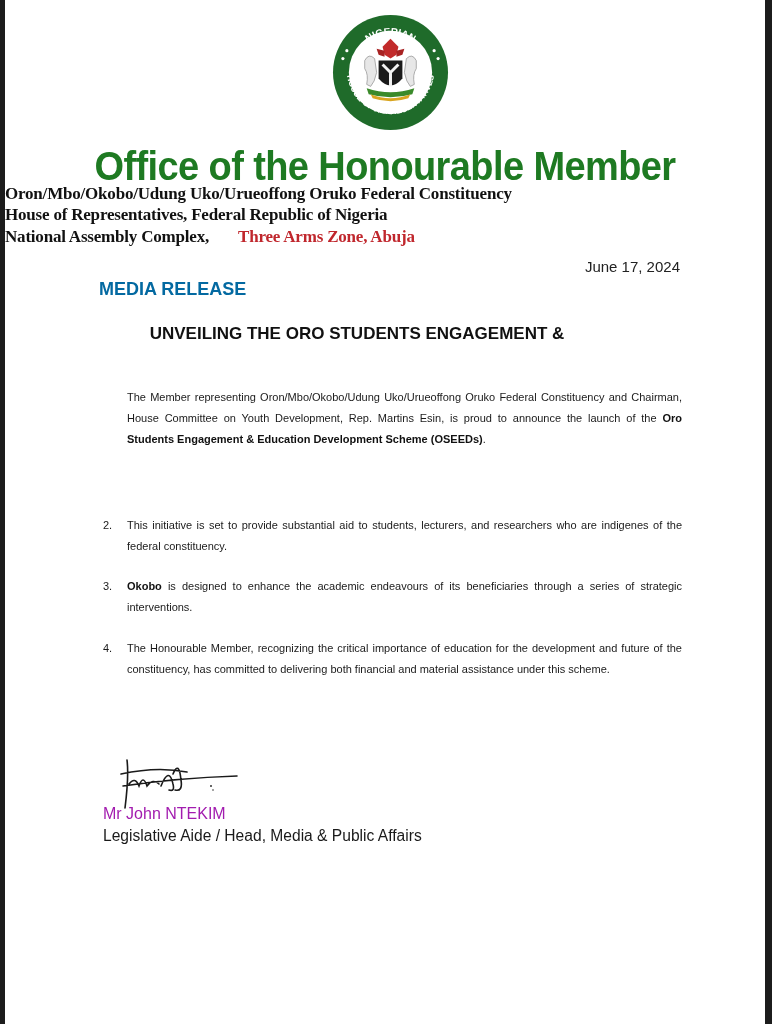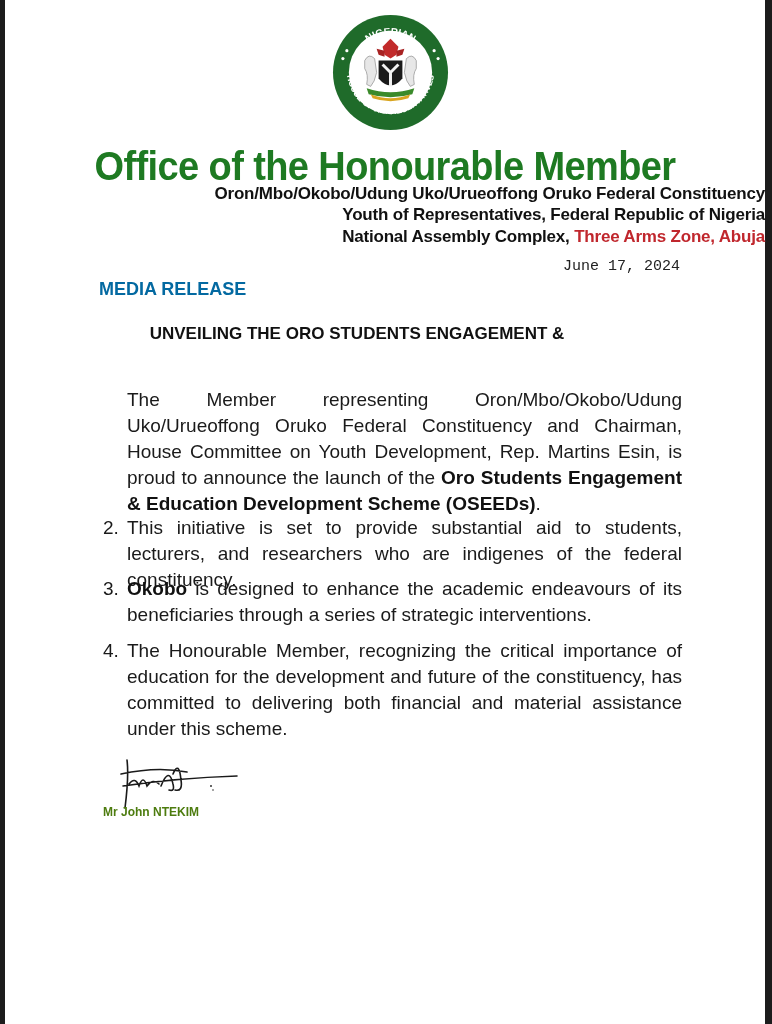--- a/index.html
+++ b/index.html
@@ -10,46 +10,46 @@
       background: #ffffff;
     }
     .seal { position: absolute; left: 326px; top: 13px; width: 119px; height: 119px; }
     .title {
       position: absolute; left: 0; width: 760px; top: 143px; text-align: center;
       font-family: "Liberation Sans", sans-serif; font-weight: bold;
       font-size: 38px; color: #1e7a22; letter-spacing: -0.6px;
       transform: scaleY(1.08); transform-origin: top center;
     }
     .sub {
-      position: absolute; left: 0; width: 760px; text-align: right;
-      font-weight: bold; color: #111; font-size: 17px; letter-spacing: -0.2px;
+      position: absolute; left: 0; width: 760px; text-align: left;
+      font-weight: bold; color: #111; font-size: 17px; letter-spacing: -0.2px; font-family: Liberation Serif, serif;
     }
     .sub1 { top: 184px; }
     .sub2 { top: 205px; }
     .sub3 { top: 227px; }
-    .red { color: #c0272d; }
-    .date { position: absolute; right: 85px; top: 258px; font-size: 15px; color: #222; font-family: Liberation Mono, monospace; }
+    .red { color: #c0272d; margin-left: 25px; }
+    .date { position: absolute; right: 85px; top: 258px; font-size: 15px; color: #222; }
     .media { position: absolute; left: 94px; top: 279px; font-size: 18px; font-weight: bold; color: #0369a1; }
     .headline {
       position: absolute; left: 0; width: 704px; top: 322px; text-align: center;
       font-size: 17px; font-weight: bold; color: #111; line-height: 23px;
     }
     .para {
       position: absolute; left: 122px; width: 555px;
-      font-size: 19px; line-height: 26px; color: #1a1a1a;
+      font-size: 11px; line-height: 21px; color: #1a1a1a;
       text-align: justify;
     }
     .p1 { top: 387px; }
     .p2 { top: 515px; }
     .p3 { top: 576px; }
     .p4 { top: 638px; }
     .num { position: absolute; left: -24px; top: 0; }
     .b { font-weight: bold; color: #111; }
     .signature { position: absolute; left: 112px; top: 756px; width: 130px; height: 55px; }
-    .sig-name { position: absolute; left: 98px; top: 805px; font-size: 12px; font-weight: bold; color: #4d7c0f; }
+    .sig-name { position: absolute; left: 98px; top: 805px; font-size: 16px; font-weight: normal; color: #a21caf; }
     .sig-role { position: absolute; left: 98px; top: 827px; font-size: 15.6px; color: #1a1a1a; }
   </style>
 </head>
 <body>
 
 <div class="page">
 
   <svg class="seal" viewBox="0 0 120 120">
     <defs>
       <path id="arcTop" d="M 22 60 A 38 38 0 0 1 98 60"></path>
@@ -76,21 +76,21 @@
 
     <path d="M48 48 L72 48 L72 66 Q60 80 48 66 Z" fill="#1a1a1a"></path>
     <path d="M52 52 L60 60 L68 52 M60 60 L60 74" stroke="#f2f2f2" stroke-width="3" fill="none"></path>
 
     <path d="M36 76 Q60 84 84 76 L82 82 Q60 88 38 82 Z" fill="#3a8a2a"></path>
     <path d="M40 82 Q60 90 80 82 L78 86 Q60 92 42 86 Z" fill="#d9a520"></path>
   </svg>
 
   <div class="title">Office of the Honourable Member</div>
   <div class="sub sub1">Oron/Mbo/Okobo/Udung Uko/Urueoffong Oruko Federal Constituency</div>
-  <div class="sub sub2">Youth of Representatives, Federal Republic of Nigeria</div>
+  <div class="sub sub2">House of Representatives, Federal Republic of Nigeria</div>
   <div class="sub sub3"><span>National Assembly Complex, </span><span class="red">Three Arms Zone, Abuja</span></div>
 
   <div class="date">June 17, 2024</div>
   <div class="media">MEDIA RELEASE</div>
 
   <div class="headline">
     <div>UNVEILING THE ORO STUDENTS ENGAGEMENT &amp;</div>
   </div>
 
   <div class="para p1"><span>The Member representing Oron/Mbo/Okobo/Udung Uko/Urueoffong Oruko Federal Constituency and Chairman, House Committee on Youth Development, Rep. Martins Esin, is proud to announce the launch of the </span><span class="b">Oro Students Engagement &amp; Education Development Scheme (OSEEDs)</span><span>.</span></div>
@@ -109,13 +109,14 @@
     <span>The Honourable Member, recognizing the critical importance of education for the development and future of the constituency, has committed to delivering both financial and material assistance under this scheme.</span>
   </div>
 
   <svg class="signature" viewBox="0 0 130 55">
     <path d="M10 4 Q12 20 8 52 M4 18 Q40 10 70 16 M12 28 Q18 20 22 30 Q26 18 30 30 Q36 22 42 28 M44 30 Q52 10 56 28 Q58 36 52 34 M56 18 Q62 4 64 24 Q66 36 58 34 M6 30 Q60 22 120 20" stroke="#1a1a1a" stroke-width="1.6" fill="none" stroke-linecap="round"></path>
     <circle cx="94" cy="30" r="1" fill="#333"></circle>
       <circle cx="96" cy="34" r="0.8" fill="#333"></circle>
   </svg>
 
   <div class="sig-name">Mr John NTEKIM</div>
+  <div class="sig-role">Legislative Aide / Head, Media &amp; Public Affairs</div>
 </div>
 
 </body></html>

